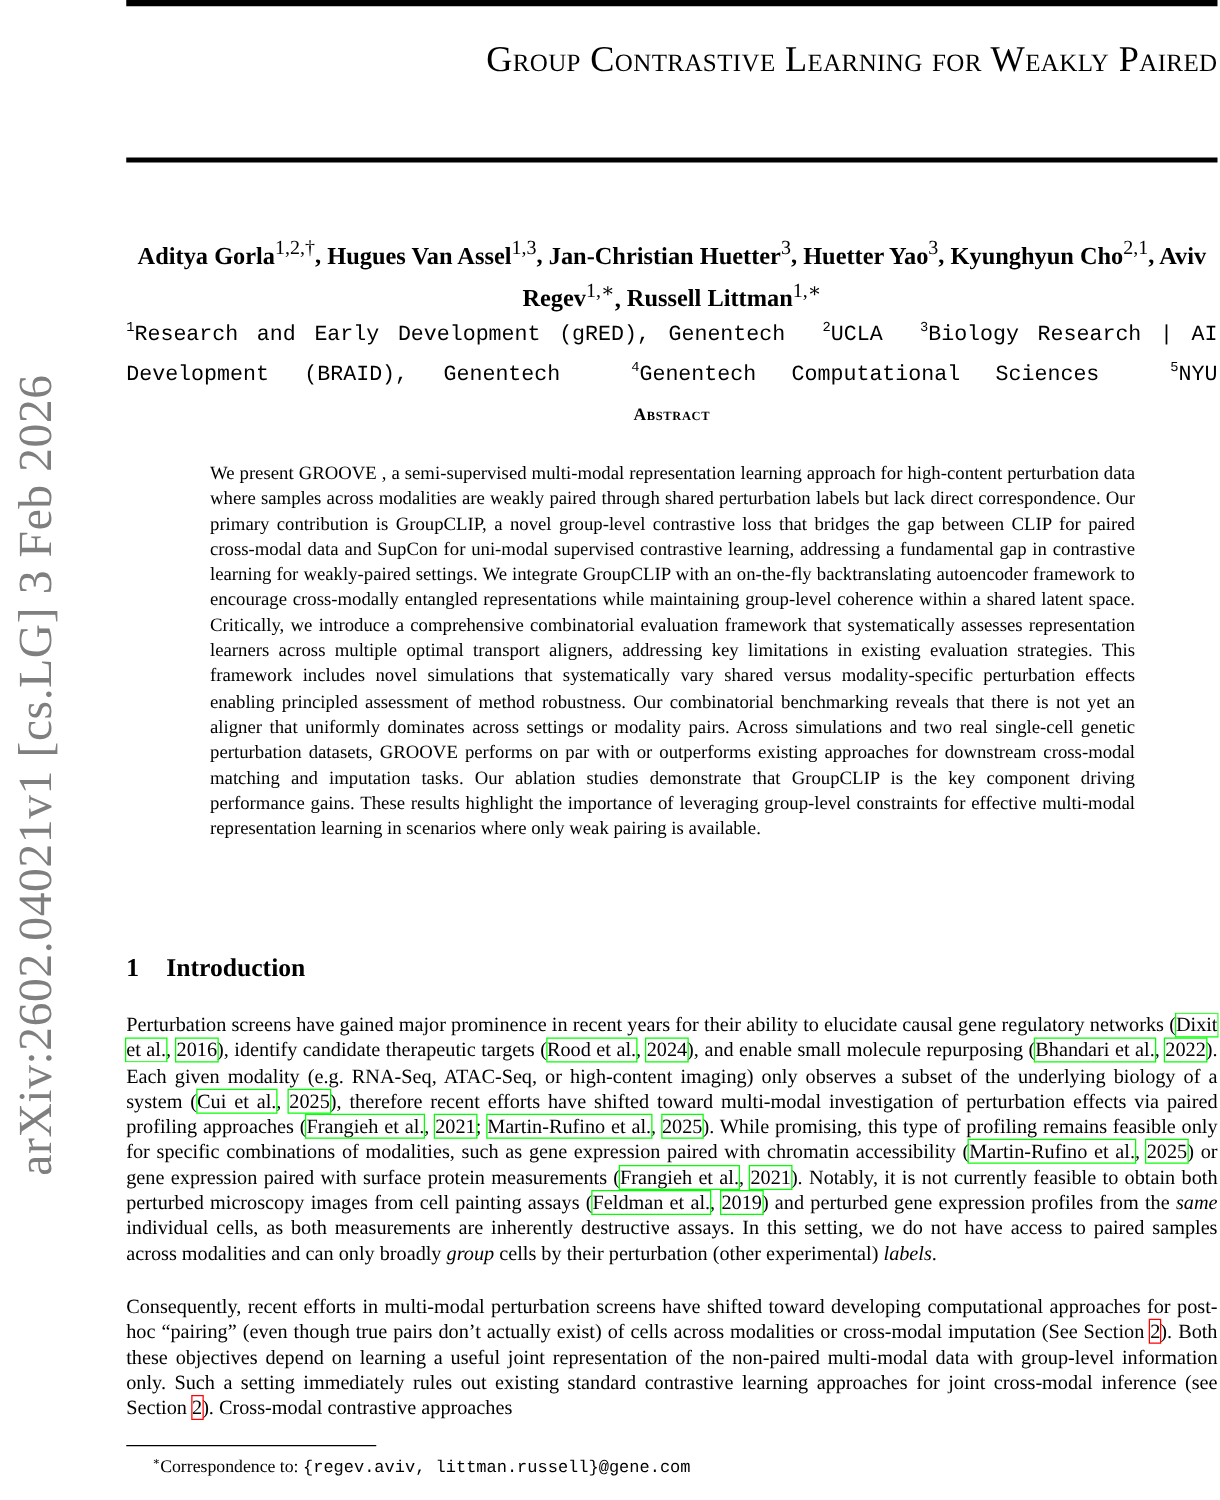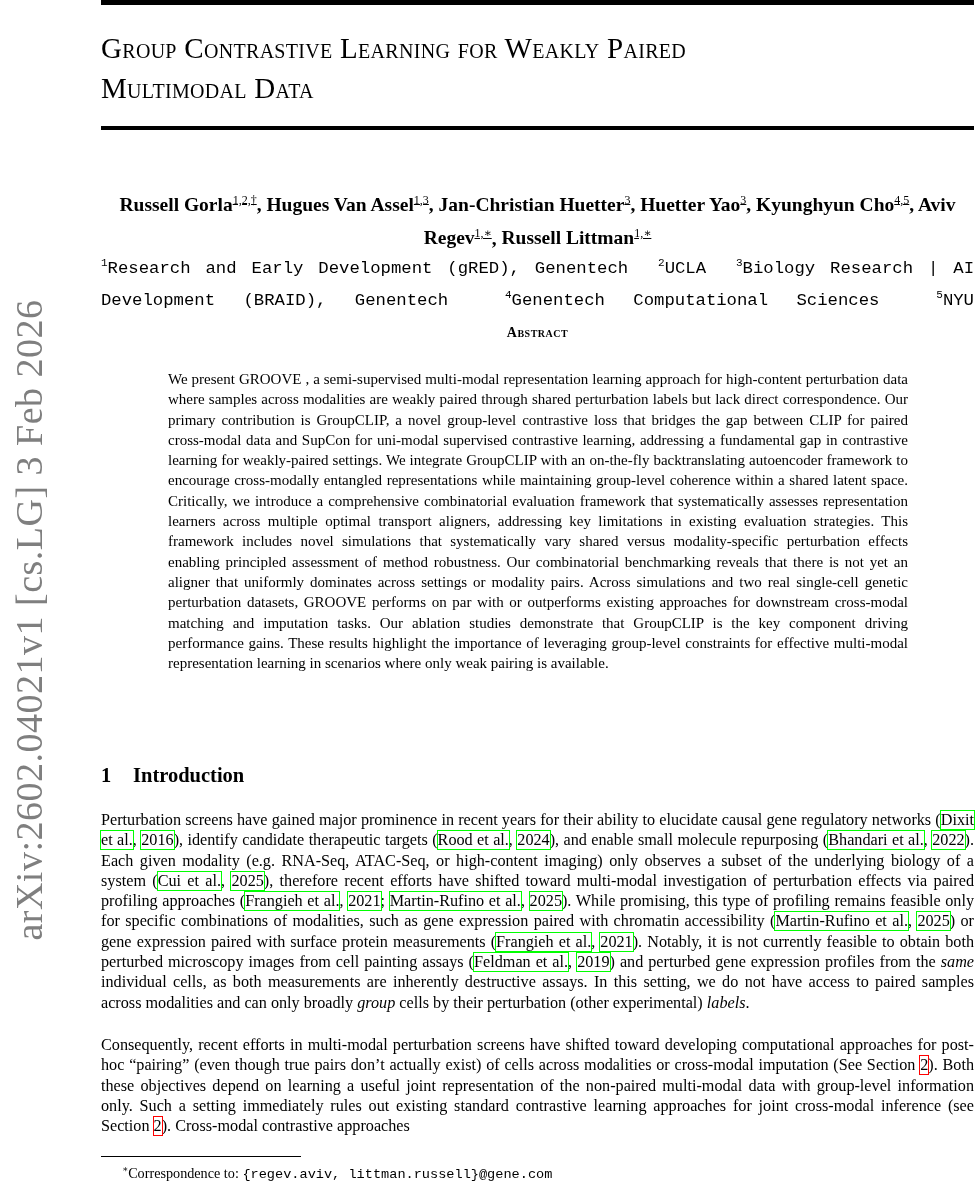--- a/index.html
+++ b/index.html
@@ -2,24 +2,24 @@
 <html><head>
 <meta charset="utf-8">
 <style>
   html, body { margin:0; padding:0; background:#fff; }
   body { width:976px; height:1200px; position:relative; overflow:hidden; font-family:"Liberation Serif", "DejaVu Serif", serif; color:#000; }
   .arxiv-stamp { position:absolute; left:4px; top:270px; width:50px; height:700px; }
   .arxiv-stamp span { position:absolute; left:50%; top:50%; transform:translate(-50%,-50%) rotate(-90deg); white-space:nowrap; font-size:38px; color:#7f7f7f; letter-spacing:0.5px; }
   .rule { position:absolute; left:101px; width:873px; background:#000; }
   .rule.top { top:0; height:5px; }
   .rule.bottom { top:126px; height:4px; }
-  .title { position:absolute; left:101px; top:28px; width:873px; text-align:left; font-size:29px; line-height:40px; letter-spacing:0.3px; }
+  .title { position:absolute; left:101px; top:28px; width:873px; text-align:right; font-size:29px; line-height:40px; letter-spacing:0.3px; }
   .sc { font-variant: small-caps; }
   .authors { position:absolute; left:101px; top:185px; width:873px; text-align:center; font-weight:bold; font-size:19.5px; line-height:28px; }
-  .authors sup { font-weight:normal; font-size:12px;text-decoration:underline; }
+  .authors sup { font-weight:normal; font-size:16px; }
   .affil { position:absolute; left:101px; top:250px; width:873px; font-family:"Liberation Mono", "DejaVu Sans Mono", monospace; font-size:17.3px; line-height:26px; text-align:justify; text-align-last:justify; }
   .affil sup { font-size:11px; }
   .abs-head { position:absolute; left:101px; top:325px; width:873px; text-align:center; font-weight:bold; font-size:14px; font-variant:small-caps; letter-spacing:0.5px; }
   .abstract { position:absolute; left:168px; top:369px; width:740px; font-size:15px; line-height:20.3px; text-align:justify; hyphens:auto; }
   .section-h { position:absolute; left:101px; top:764px; font-weight:bold; font-size:20.5px; }
   .section-h .num { display:inline-block; width:32px; }
   .body-p { position:absolute; left:101px; width:873px; font-size:16.2px; line-height:20.3px; text-align:justify; }
   .p1 { top:810px; }
   .p2 { top:1035px; }
   .cite { outline:1.2px solid #00ff00; outline-offset:0px; }
@@ -32,30 +32,29 @@
 </head>
 <body>
 
 <div class="arxiv-stamp">
     <span>arXiv:2602.04021v1  [cs.LG]  3 Feb 2026</span>
   </div>
 
 <div class="rule top"></div>
 <div class="title sc">
   <div>Group Contrastive Learning for Weakly Paired</div>
-  <div>Multimodal Data</div>
 </div>
 <div class="rule bottom"></div>
 
 <div class="authors">
-  <span><span>Russell Gorla</span><sup>1,2,†</sup></span>,
+  <span><span>Aditya Gorla</span><sup>1,2,†</sup></span>,
   <span><span>Hugues Van Assel</span><sup>1,3</sup></span>,
   <span><span>Jan-Christian Huetter</span><sup>3</sup></span>,
   <span><span>Huetter Yao</span><sup>3</sup></span>,
-  <span><span>Kyunghyun Cho</span><sup>4,5</sup></span>,
+  <span><span>Kyunghyun Cho</span><sup>2,1</sup></span>,
   <span><span>Aviv Regev</span><sup>1,∗</sup></span>,
   <span><span>Russell Littman</span><sup>1,∗</sup></span>
 </div>
 
 <div class="affil">
   <sup>1</sup><span>Research and Early Development (gRED), Genentech</span>&nbsp;&nbsp;<sup>2</sup><span>UCLA</span>&nbsp;&nbsp;<sup>3</sup><span>Biology Research | AI Development (BRAID), Genentech</span>&nbsp;&nbsp;<sup>4</sup><span>Genentech Computational Sciences</span>&nbsp;&nbsp;<sup>5</sup><span>NYU</span>
 </div>
 
 <div class="abs-head">Abstract</div>
 <div class="abstract">We present GROOVE , a semi-supervised multi-modal representation learning approach for high-content perturbation data where samples across modalities are weakly paired through shared perturbation labels but lack direct correspondence. Our primary contribution is GroupCLIP, a novel group-level contrastive loss that bridges the gap between CLIP for paired cross-modal data and SupCon for uni-modal supervised contrastive learning, addressing a fundamental gap in contrastive learning for weakly-paired settings. We integrate GroupCLIP with an on-the-fly backtranslating autoencoder framework to encourage cross-modally entangled representations while maintaining group-level coherence within a shared latent space. Critically, we introduce a comprehensive combinatorial evaluation framework that systematically assesses representation learners across multiple optimal transport aligners, addressing key limitations in existing evaluation strategies. This framework includes novel simulations that systematically vary shared versus modality-specific perturbation effects enabling principled assessment of method robustness.  Our combinatorial benchmarking reveals that there is not yet an aligner that uniformly dominates across settings or modality pairs. Across simulations and two real single-cell genetic perturbation datasets, GROOVE  performs on par with or outperforms existing approaches for downstream cross-modal matching and imputation tasks. Our ablation studies demonstrate that GroupCLIP is the key component driving performance gains. These results highlight the importance of leveraging group-level constraints for effective multi-modal representation learning in scenarios where only weak pairing is available.</div>

